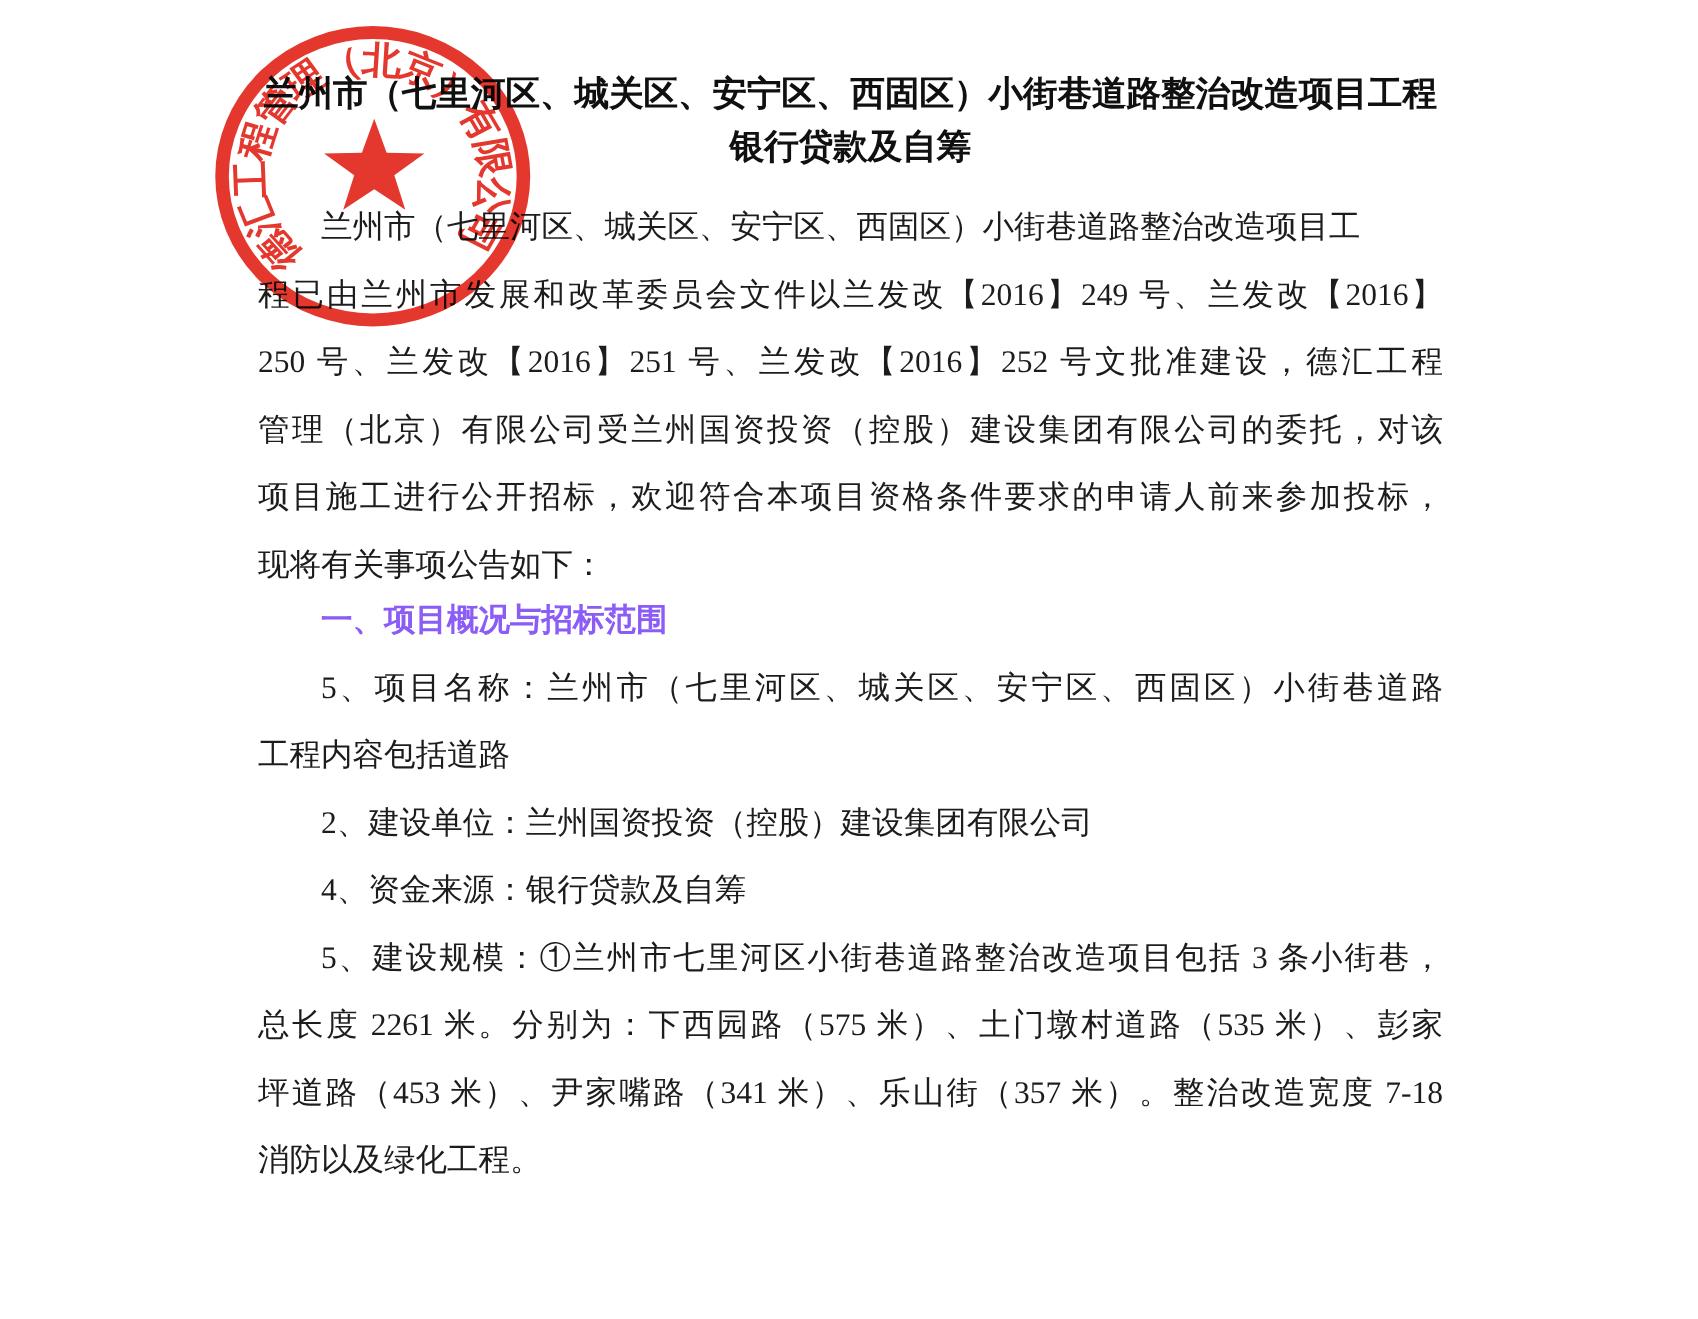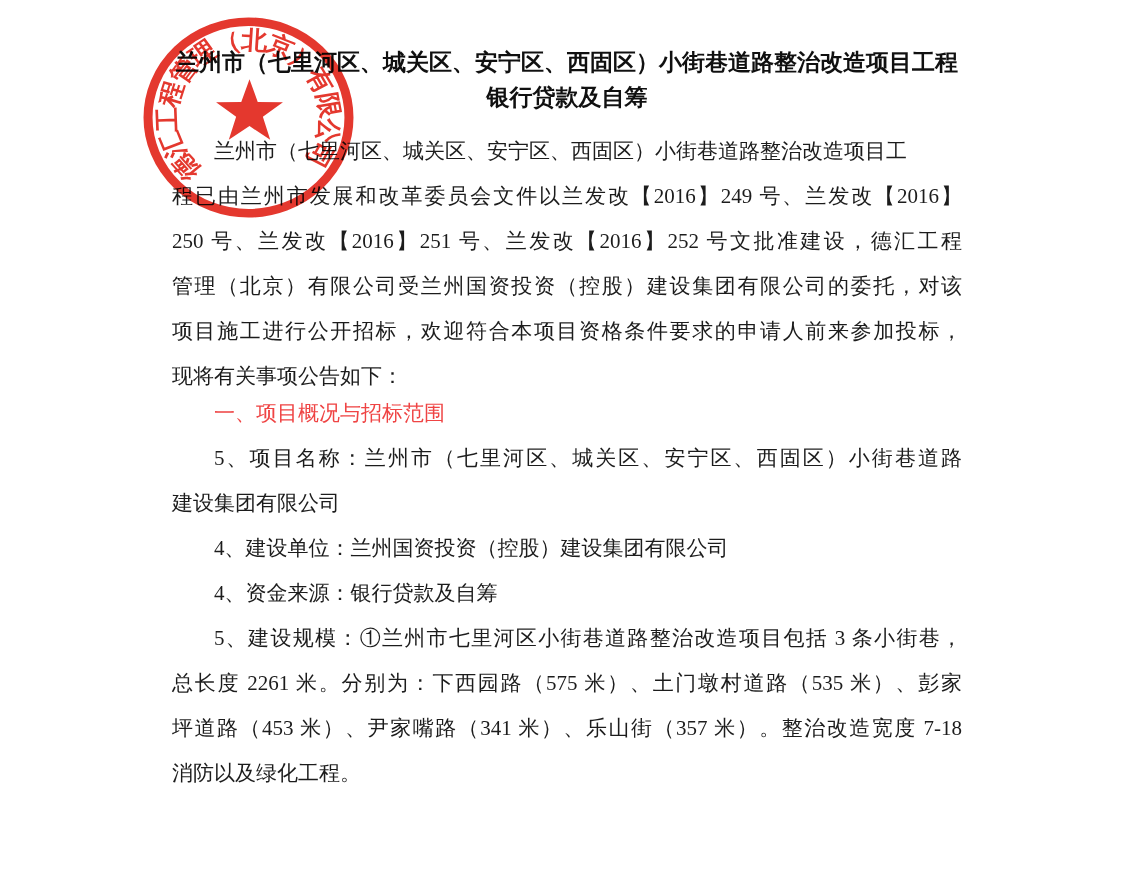--- a/index.html
+++ b/index.html
@@ -25,21 +25,21 @@
     color:#101010;
   }
   .body-block{
     margin-top:14px;
     font-size:21px;
     line-height:45px;
   }
   .line{min-height:45px;}
   .indent{text-indent:42px;}
   .fill{text-align:justify;text-align-last:justify;}
-  .bold{font-weight:400;color:#ef4444;}
+  .bold{font-weight:700;color:#8b5cf6;}
   .tight{margin-top:-8px;}
   .stamp{
     position:absolute;
     left:141px;top:15px;
     width:215px;height:205px;
     mix-blend-mode:multiply;
     opacity:0.93;
     pointer-events:none;
   }
   .stamp svg{width:100%;height:100%;display:block;}
@@ -64,22 +64,22 @@
 
     <div class="body-block">
       <div class="line indent">兰州市（七里河区、城关区、安宁区、西固区）小街巷道路整治改造项目工</div>
       <div class="line fill">程已由兰州市发展和改革委员会文件以兰发改【2016】249 号、兰发改【2016】</div>
       <div class="line fill">250 号、兰发改【2016】251 号、兰发改【2016】252 号文批准建设，德汇工程</div>
       <div class="line fill">管理（北京）有限公司受兰州国资投资（控股）建设集团有限公司的委托，对该</div>
       <div class="line fill">项目施工进行公开招标，欢迎符合本项目资格条件要求的申请人前来参加投标，</div>
       <div class="line">现将有关事项公告如下：</div>
       <div class="line indent bold tight">一、项目概况与招标范围</div>
       <div class="line indent fill">5、项目名称：兰州市（七里河区、城关区、安宁区、西固区）小街巷道路</div>
-      <div class="line">建设集团有限公司</div>
-      <div class="line indent">4、建设单位：兰州国资投资（控股）建设集团有限公司</div>
+      <div class="line">工程内容包括道路</div>
+      <div class="line indent">2、建设单位：兰州国资投资（控股）建设集团有限公司</div>
       <div class="line indent">4、资金来源：银行贷款及自筹</div>
       <div class="line indent fill">5、建设规模：①兰州市七里河区小街巷道路整治改造项目包括 3 条小街巷，</div>
       <div class="line fill">总长度 2261 米。分别为：下西园路（575 米）、土门墩村道路（535 米）、彭家</div>
       <div class="line fill">坪道路（453 米）、尹家嘴路（341 米）、乐山街（357 米）。整治改造宽度 7-18</div>
       <div class="line">消防以及绿化工程。</div>
     </div>
 
   </div>
 
   <div class="stamp">

